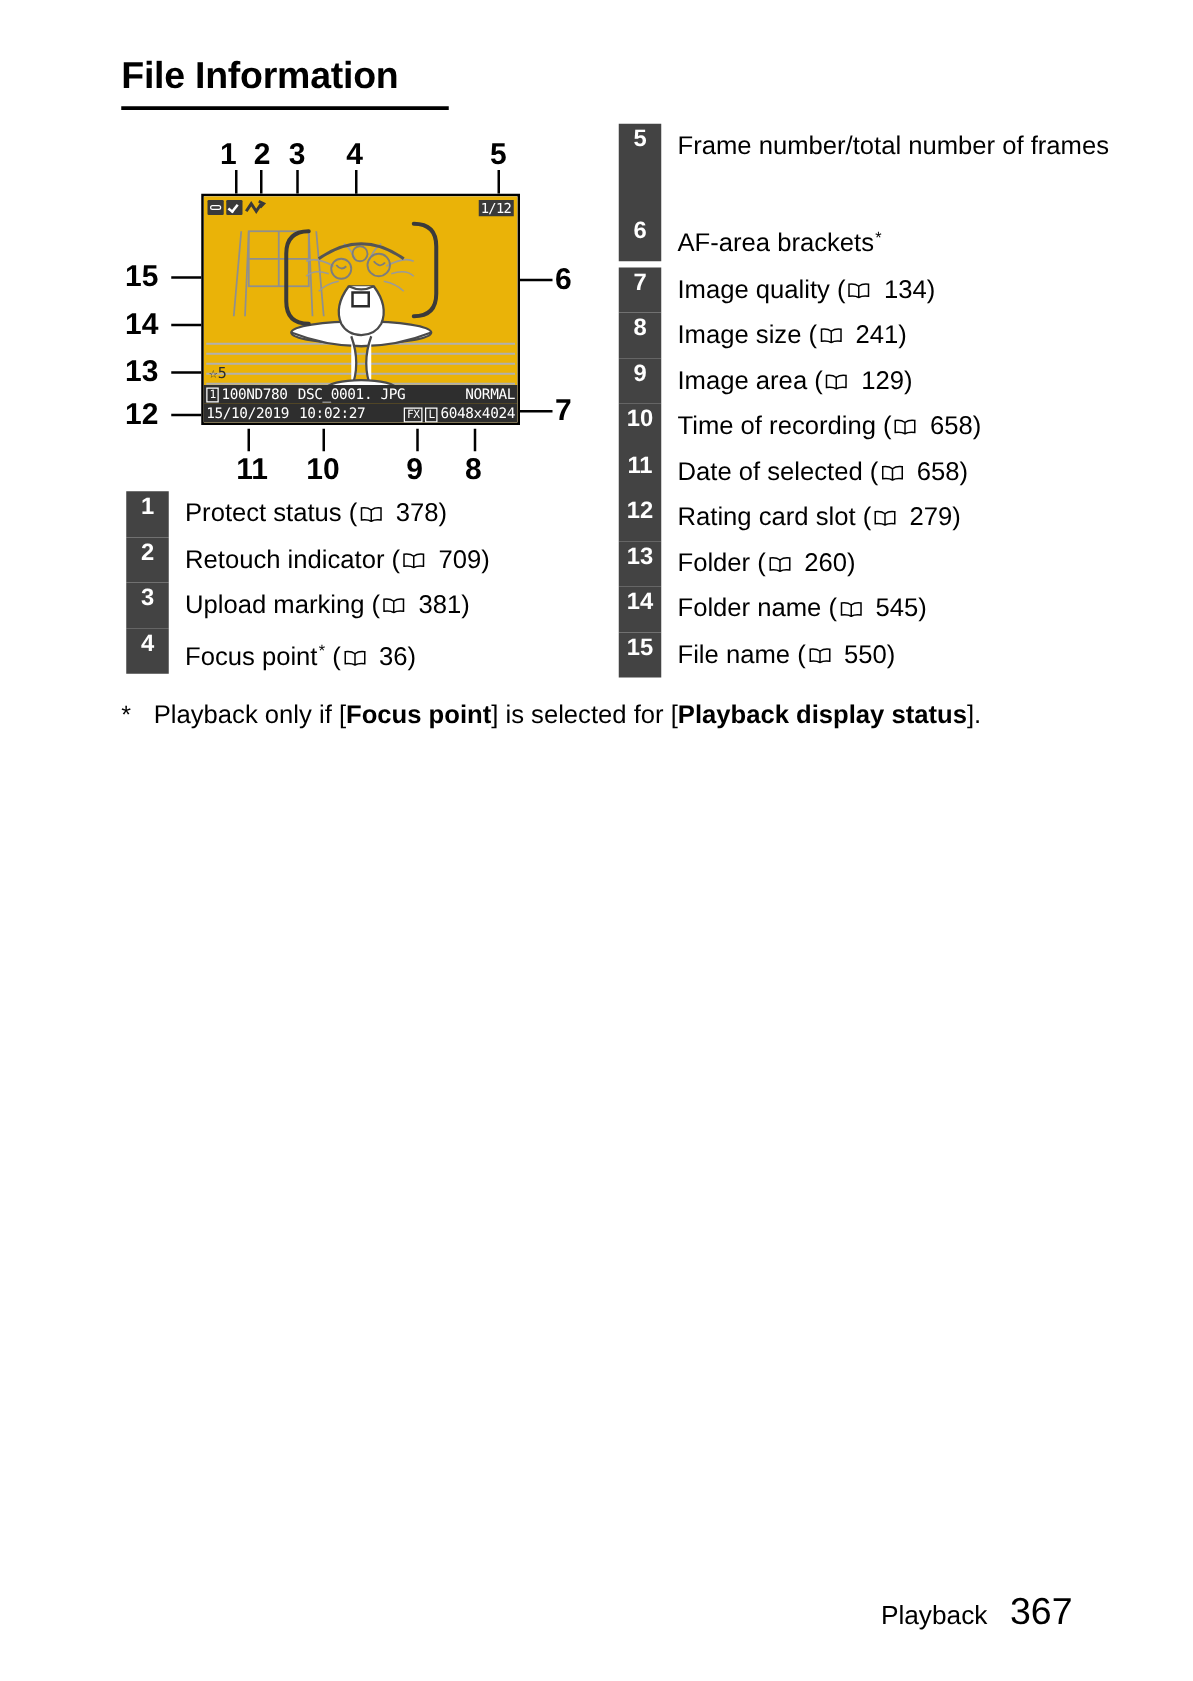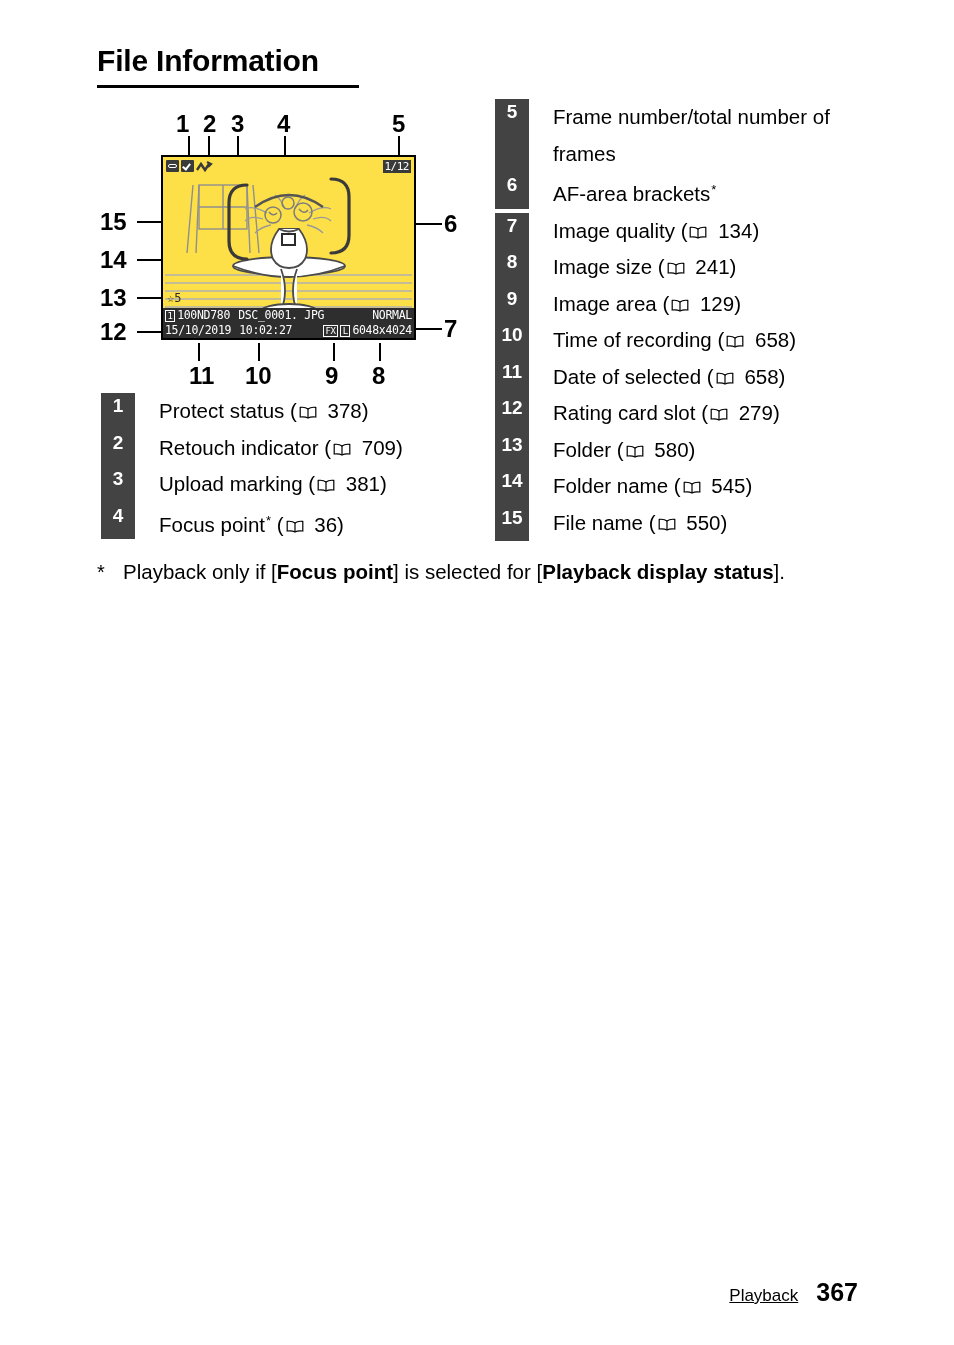--- a/index.html
+++ b/index.html
@@ -61,21 +61,21 @@
     width: 255px;
     height: 185px;
     background: #ffffff;
     border: 2px solid #000;
     box-sizing: border-box;
     overflow: hidden;
   }
   .mon-scene {
     position: absolute;
     left: 0; top: 0; right: 0; bottom: 0;
-    background: #fde047;
+    background: #eab308;
   }
   
   .mon-topbar {
     position: absolute;
     left: 0; top: 0;
     width: 100%;
     height: 18px;
     display: flex;
     align-items: center;
     justify-content: space-between;
@@ -155,21 +155,21 @@
     height: 15px;
     display: flex;
     align-items: center;
     padding: 0 2px;
     box-sizing: border-box;
     z-index: 7;
     letter-spacing: -0.3px;
     white-space: nowrap;
   }
   .mon-infobar.row1 { bottom: 15px; }
-  .mon-infobar.row2 { bottom: 0px; }
+  .mon-infobar.row2 { bottom: 0px; align-items: flex-end; }
   .chip {
     display: inline-block;
     border: 1.2px solid #fff;
     padding: 0 1.5px;
     font-size: 9px;
     line-height: 10px;
     margin-right: 2px;
     vertical-align: middle;
   }
   .spacer { flex: 1 1 auto; }
@@ -189,21 +189,21 @@
     font-size: 19px;
     font-weight: bold;
     text-align: center;
     box-sizing: border-box;
     padding-top: 2px;
   }
   .legend-text {
     flex: 1 1 auto;
     font-size: 20.5px;
     line-height: 36.5px;
-    padding-left: 24px;
+    padding-left: 13px;
     white-space: nowrap;
   }
   .legend-text.wrap { white-space: normal; }
   .bk {
     display: inline-block;
     width: 18px;
     height: 13px;
     vertical-align: -1px;
     margin: 0 5px 0 2px;
   }
@@ -240,22 +240,22 @@
 
   
   .footer {
     position: absolute;
     right: 96px;
     bottom: 38px;
     display: flex;
     align-items: baseline;
     gap: 18px;
   }
-  .footer-section { font-size: 17px; text-decoration: underline; }
-  .footer-page { font-size: 25px; font-weight: bold; }
+  .footer-section { font-size: 21px; }
+  .footer-page { font-size: 30px; font-weight: normal; }
 </style>
 </head>
 <body>
 
 <div class="page-title">File Information</div>
 <div class="title-rule"></div>
 
 <div class="figure">
 
   <div class="callout-num" style="left:176px; top:112px;">1</div>
@@ -474,21 +474,21 @@
       <div class="legend-text"><span>Rating card slot</span><span> (<span class="bk"><svg width="18" height="13" viewBox="0 0 18 13">
               <path d="M9 3 Q6 0.7 1.2 1.4 L1.2 11 Q6 10.3 9 12 Q12 10.3 16.8 11 L16.8 1.4 Q12 0.7 9 3 Z" fill="none" stroke="#000" stroke-width="1.2"></path>
               <path d="M9 3 L9 12" fill="none" stroke="#000" stroke-width="1.2"></path>
             </svg></span><span> 279</span>)</span></div>
     </div>
     <div class="legend-row">
       <div class="badge">13</div>
       <div class="legend-text"><span>Folder</span><span> (<span class="bk"><svg width="18" height="13" viewBox="0 0 18 13">
               <path d="M9 3 Q6 0.7 1.2 1.4 L1.2 11 Q6 10.3 9 12 Q12 10.3 16.8 11 L16.8 1.4 Q12 0.7 9 3 Z" fill="none" stroke="#000" stroke-width="1.2"></path>
               <path d="M9 3 L9 12" fill="none" stroke="#000" stroke-width="1.2"></path>
-            </svg></span><span> 580</span>)</span></div>
+            </svg></span><span> 260</span>)</span></div>
     </div>
     <div class="legend-row">
       <div class="badge">14</div>
       <div class="legend-text"><span>Folder name</span><span> (<span class="bk"><svg width="18" height="13" viewBox="0 0 18 13">
               <path d="M9 3 Q6 0.7 1.2 1.4 L1.2 11 Q6 10.3 9 12 Q12 10.3 16.8 11 L16.8 1.4 Q12 0.7 9 3 Z" fill="none" stroke="#000" stroke-width="1.2"></path>
               <path d="M9 3 L9 12" fill="none" stroke="#000" stroke-width="1.2"></path>
             </svg></span><span> 545</span>)</span></div>
     </div>
     <div class="legend-row">
       <div class="badge">15</div>

